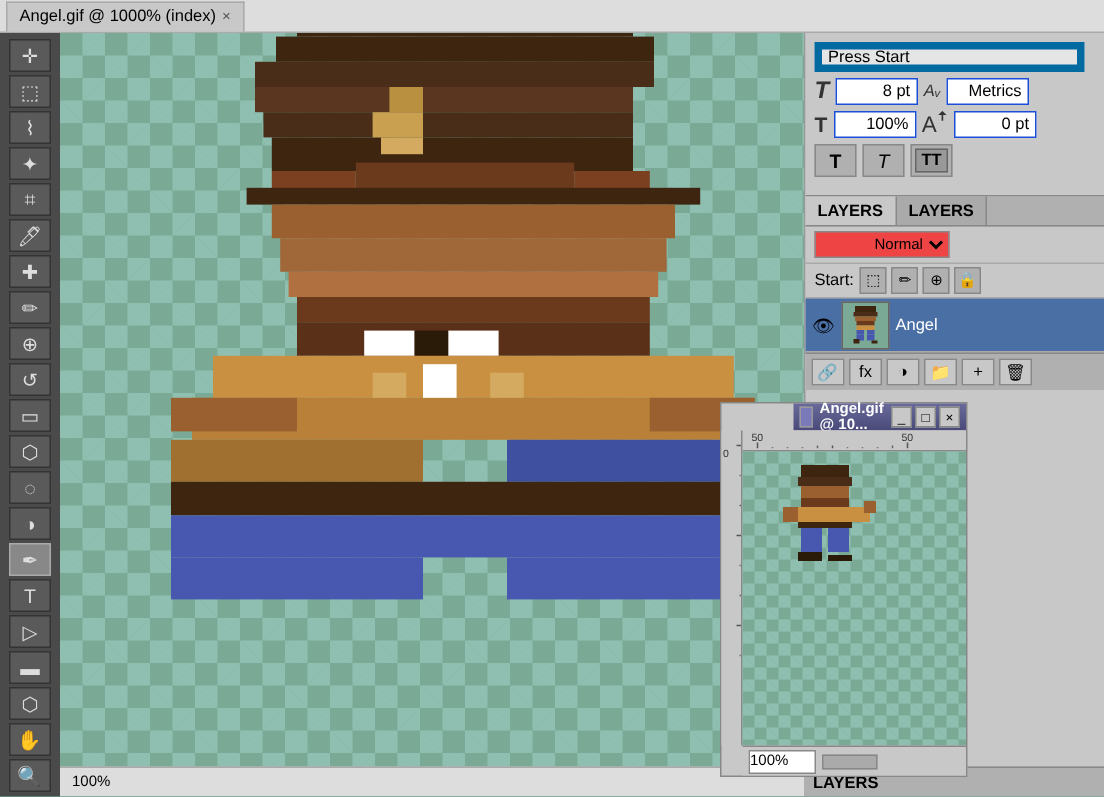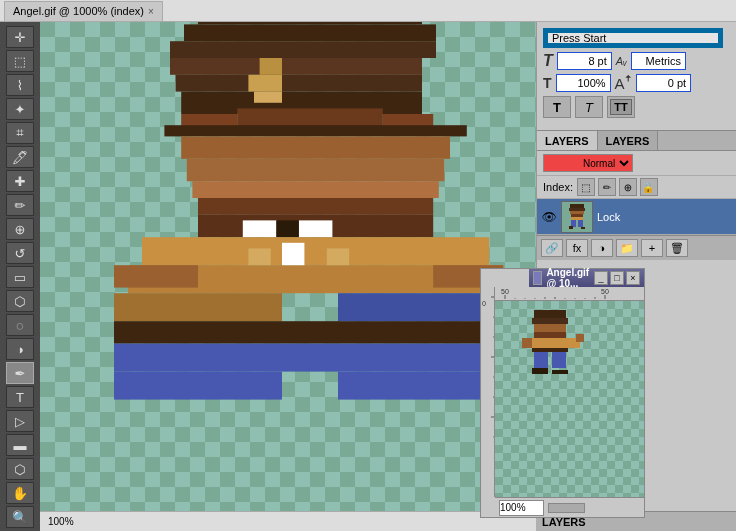--- a/index.html
+++ b/index.html
@@ -690,21 +690,21 @@
       </div>
     </div>
 
     <div class="blend-row">
       <select class="blend-select">
         <option>Normal</option>
       </select>
     </div>
 
     <div class="lock-row">
-      <span>Index:</span>
+      <span>Start:</span>
       <div class="lock-icons">
         <div class="lock-icon-btn">
             <span>⬚</span>
           </div>
         <div class="lock-icon-btn">
             <span>✏</span>
           </div>
         <div class="lock-icon-btn">
             <span>⊕</span>
           </div>
@@ -726,21 +726,21 @@
           <rect x="9" y="12" width="12" height="3" fill="#6b3a1c"></rect>
           <rect x="9" y="15" width="12" height="3" fill="#c89040"></rect>
           <rect x="9" y="18" width="5" height="3" fill="#4858b0"></rect>
           <rect x="16" y="18" width="5" height="3" fill="#4858b0"></rect>
           <rect x="9" y="21" width="5" height="4" fill="#4858b0"></rect>
           <rect x="16" y="21" width="5" height="4" fill="#4858b0"></rect>
           <rect x="7" y="24" width="4" height="3" fill="#3d2510"></rect>
           <rect x="19" y="25" width="4" height="2" fill="#3d2510"></rect>
         </svg>
       </div>
-      <span class="layer-name">Lock</span>
+      <span class="layer-name">Angel</span>
     </div>
 
     <div class="layers-bottom">
       <div class="layers-bottom-btn">
           <span>🔗</span>
         </div>
       <div class="layers-bottom-btn">
           <span>fx</span>
         </div>
       <div class="layers-bottom-btn">

